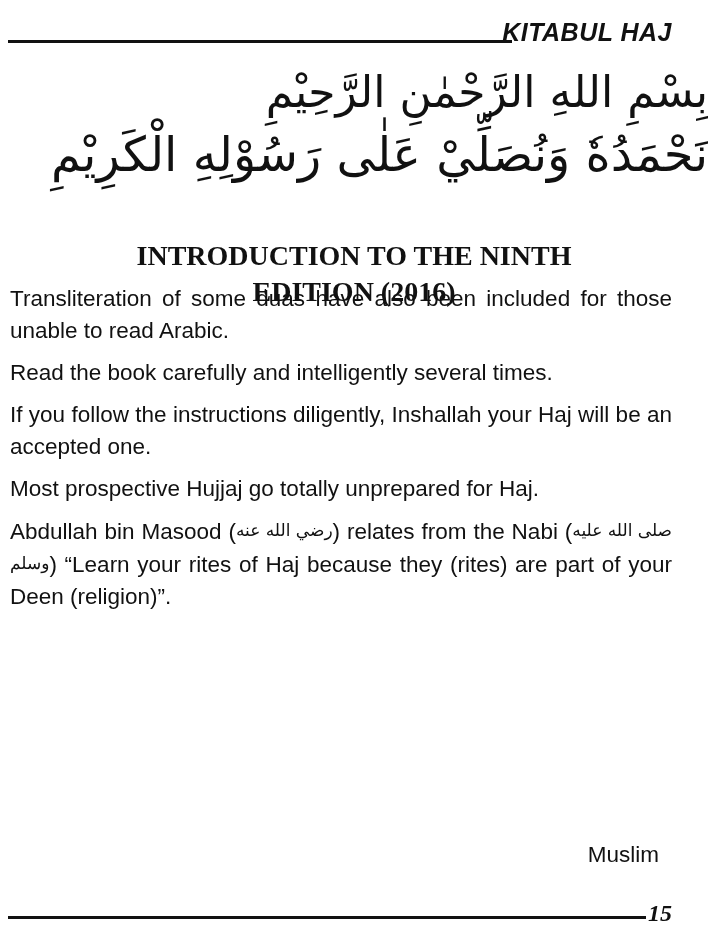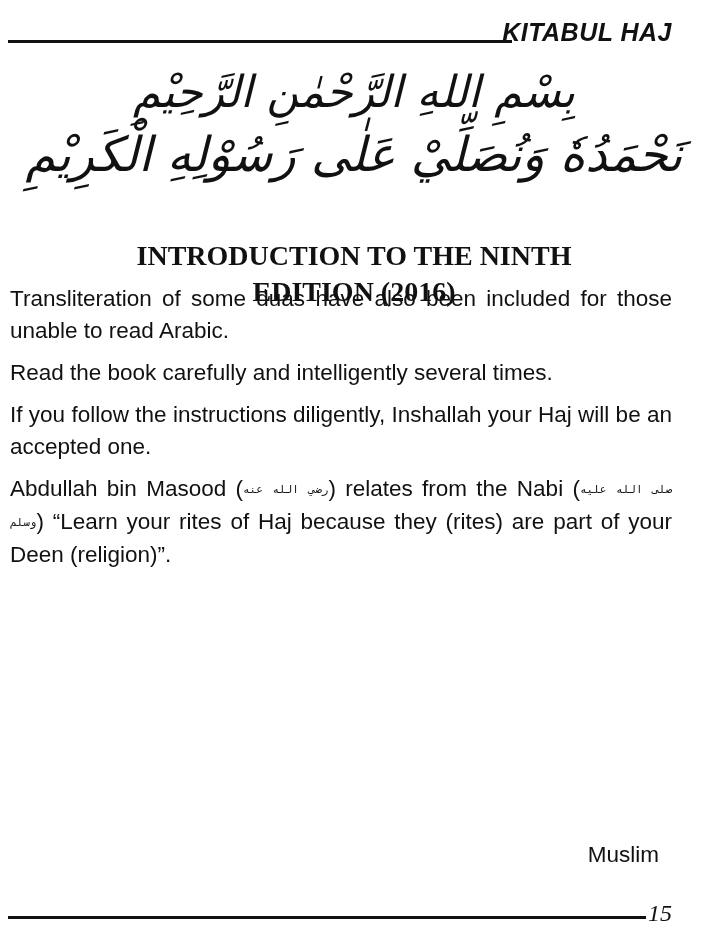--- a/index.html
+++ b/index.html
@@ -1,29 +1,29 @@
 <!DOCTYPE html>
 <html><head>
   <meta charset="utf-8">
   <style>
     html, body { margin: 0; padding: 0; background: #ffffff; }
     body { width: 708px; height: 936px; position: relative; overflow: hidden; color: #111; }
     .header { position: absolute; left: 8px; top: 14px; width: 664px; height: 32px; }
     .header-rule { position: absolute; left: 0; top: 26px; width: 504px; height: 3px; background: #111; }
     .header-title { position: absolute; right: 0; top: 4px; font-family: "Liberation Sans", sans-serif; font-weight: bold; font-style: italic; font-size: 25px; letter-spacing: 0.5px; }
-    .arabic { position: absolute; left: 0; width: 708px; text-align: center; font-family: "DejaVu Sans", sans-serif; direction: rtl; color: #111; font-style: italic; }
+    .arabic { position: absolute; left: 0; width: 708px; font-family: "DejaVu Sans", sans-serif; direction: rtl; color: #111; }
     .arabic-1 { top: 62px; font-size: 44px; line-height: 60px; }
     .arabic-2 { top: 122px; font-size: 48px; line-height: 64px; }
     .heading { position: absolute; left: 40px; top: 203px; width: 628px; text-align: center; font-family: "Liberation Serif", serif; font-weight: bold; font-size: 28px; line-height: 36px; margin-top: 35px; }
     .body-text { position: absolute; left: 10px; top: 283px; width: 662px; font-family: "Liberation Sans", sans-serif; font-size: 22.5px; line-height: 32px; }
     .body-text p { margin: 0 0 10px 0; text-align: justify; }
-    .hon { font-family: Liberation Mono, monospace; font-size: 11px; vertical-align: 3px; }
+    .hon { font-family: Liberation Sans, sans-serif; font-size: 17px; vertical-align: 3px; }
     .source { position: absolute; right: 49px; top: 842px; font-family: "Liberation Sans", sans-serif; font-size: 22.5px; }
     .footer-rule { position: absolute; left: 8px; top: 916px; width: 638px; height: 3px; background: #111; }
-    .page-number { position: absolute; right: 36px; top: 900px; font-family: "Liberation Serif", serif; font-style: italic; font-size: 24px; }
+    .page-number { position: absolute; right: 36px; top: 900px; font-family: "Liberation Serif", serif; font-style: italic; font-size: 24px; font-weight: bold; }
   </style>
 </head>
 <body>
 
 <div class="header">
   <div class="header-rule"></div>
   <div class="header-title">KITABUL HAJ</div>
 </div>
 
 <div class="arabic arabic-1">بِسْمِ اللهِ الرَّحْمٰنِ الرَّحِيْمِ</div>
@@ -31,19 +31,20 @@
 
 <div class="heading">
   <div>INTRODUCTION TO THE NINTH</div>
   <div>EDITION (2016)</div>
 </div>
 
 <div class="body-text">
   <p>Transliteration of some duas have also been included for those unable to read Arabic.</p>
   <p>Read the book carefully and intelligently several times.</p>
   <p>If you follow the instructions diligently, Inshallah your Haj will be an accepted one.</p>
+  <p>Most prospective Hujjaj go totally unprepared for Haj.</p>
   <p><span>Abdullah bin Masood (</span><span class="hon">رضي الله عنه</span><span>) relates from the Nabi (</span><span class="hon">صلى الله عليه وسلم</span><span>) “Learn your rites of Haj because they (rites) are part of your Deen (religion)”.</span></p>
 </div>
 
 <div class="source">Muslim</div>
 
 <div class="footer-rule"></div>
 <div class="page-number">15</div>
 
 </body></html>

